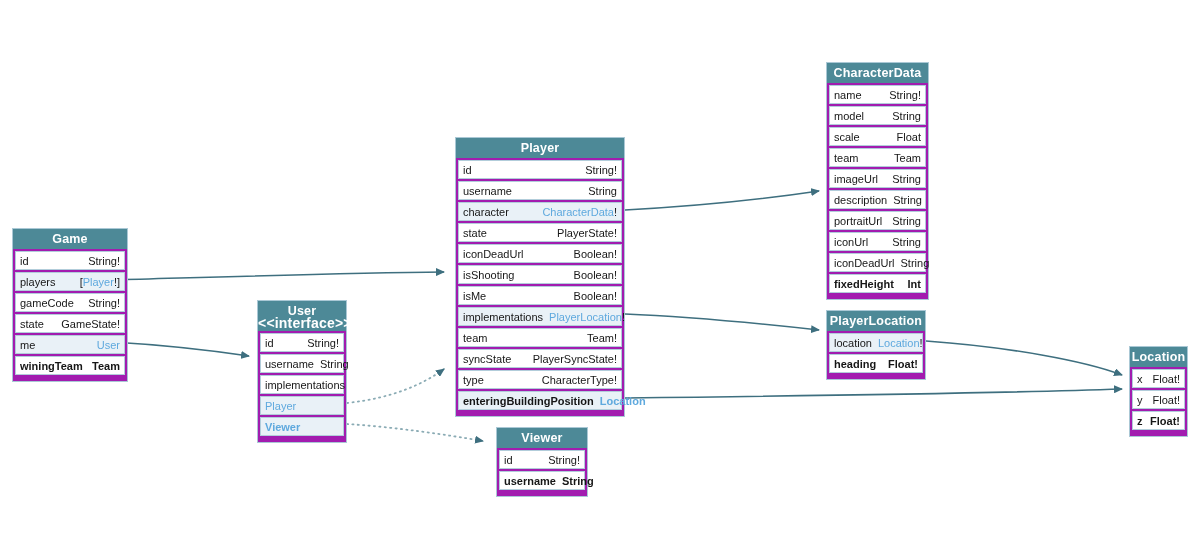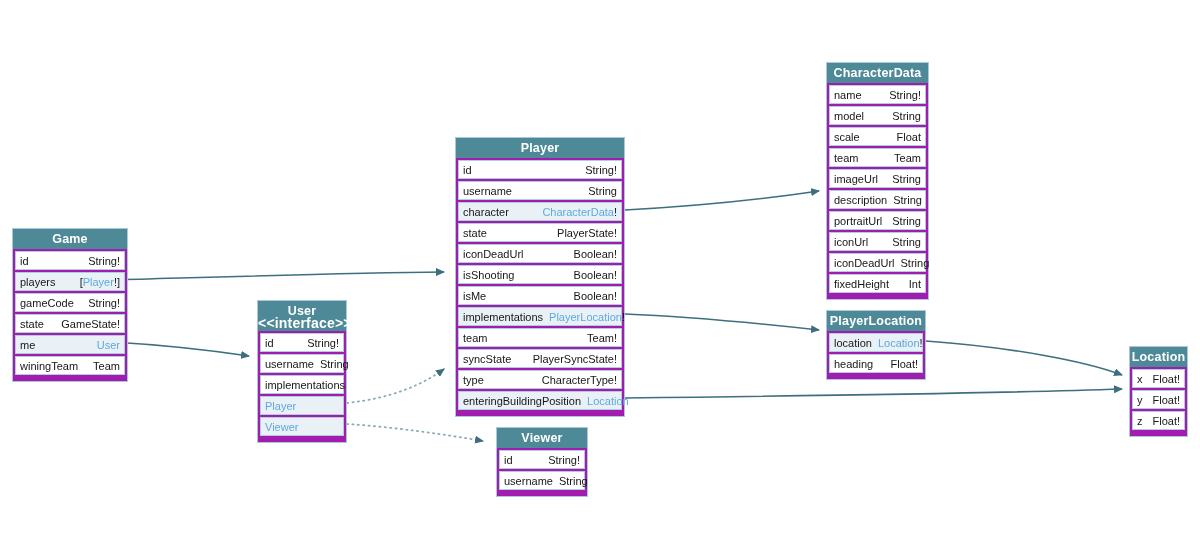--- a/index.html
+++ b/index.html
@@ -21,21 +21,21 @@
   }
   .node-header.with-sub { height:30px; line-height:13px; padding-top:4px; box-sizing:border-box; }
   .node-sub { display:block; font-size:14px; font-weight:bold; line-height:10px; }
   .rows { padding:2px; }
   .row {
     display:flex; justify-content:space-between; align-items:center;
     box-sizing:border-box; height:19px; margin-bottom:2px;
     border:1px solid #b2cdda; background:#ffffff;
     padding:0 4px; font-size:11px; color:#161616; white-space:nowrap;
   }
-  .row:last-child { margin-bottom:4px; }
+  .row:last-child { margin-bottom:4px;font-weight:bold; }
   .row.hl { background:#e9f1f7; }
   .fname { color:#161616; }
   .ftype { color:#161616; margin-left:6px; }
   .link { color:#5fa9de; }
   .row .only-name { margin-left:0; }
 </style>
 </head>
 <body>
 
 <div class="canvas">

